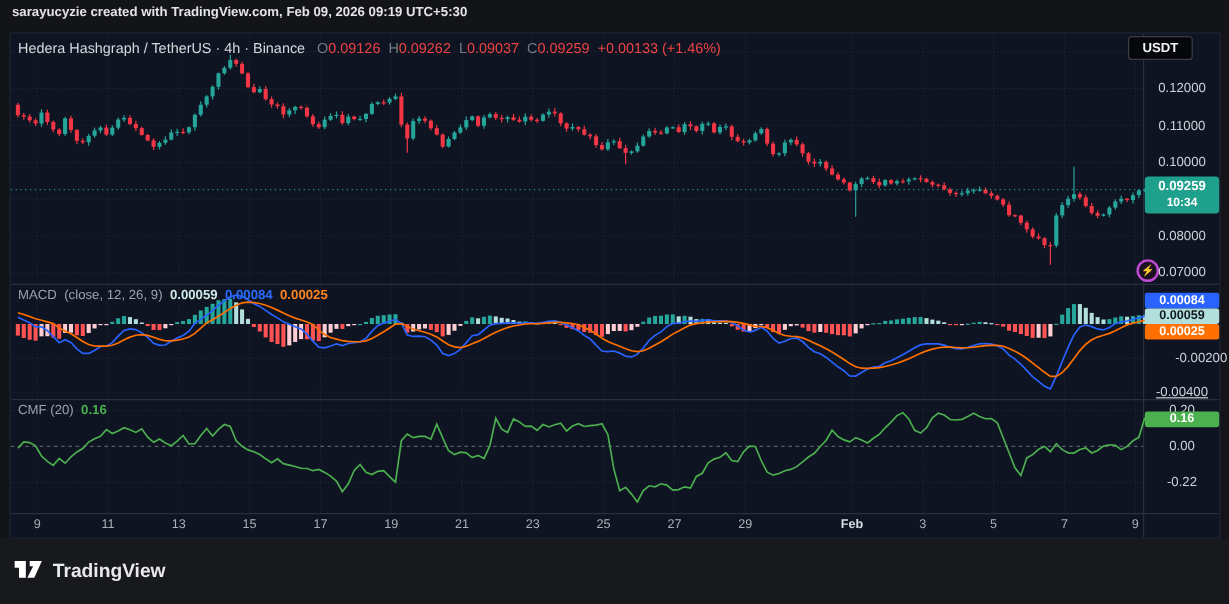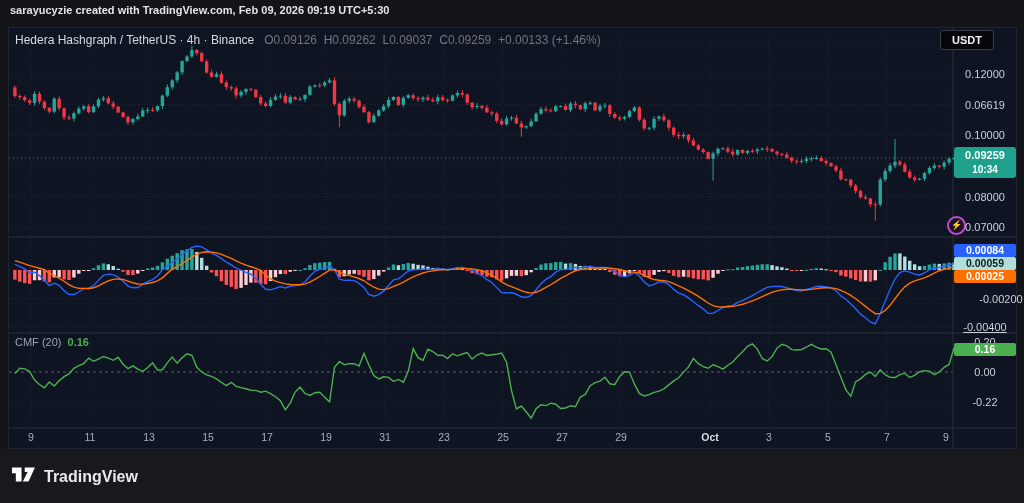--- a/index.html
+++ b/index.html
@@ -3,21 +3,21 @@
 <meta charset="utf-8">
 <style>
   html,body{margin:0;padding:0;background:#131418;width:1024px;height:503px;overflow:hidden;
     font-family:"Liberation Sans",sans-serif;-webkit-font-smoothing:antialiased;}
   #attribution{position:absolute;left:10px;top:4px;font-size:11px;font-weight:600;color:#e3e4e6;}
   #chart{position:absolute;left:8px;top:27px;width:1009px;height:422px;background:#0e1421;
     border:1px solid #1f2433;box-sizing:border-box;}
   #plot{position:absolute;left:0;top:0;}
   .legend{position:absolute;left:6px;font-size:12px;color:#d6d9dd;white-space:nowrap;}
   .lg{color:#787b86;}
-  .tl{color:#737373;}
+  .tl{color:#ef4444;}
   #legend1{top:5px;}
   #legend2{top:212px;font-size:11px;color:#9da2ab;}
   #legend3{top:308px;font-size:11px;color:#9da2ab;}
   .lv-b{color:#2d6bff;font-weight:600;}
   .lv-o{color:#ff8521;font-weight:600;}
   .lv-w{color:#cfe9e5;font-weight:600;}
   .lv-g{color:#4caf50;font-weight:600;}
   #usdt{position:absolute;right:22px;top:2px;width:54px;height:20px;line-height:18px;text-align:center;
     background:#060709;border:1px solid #3a3e48;border-radius:3px;color:#eef0f3;
     font-size:11px;font-weight:700;box-sizing:border-box;}
@@ -661,64 +661,71 @@
 
     <div id="legend1" class="legend">
       <span>Hedera Hashgraph / TetherUS · 4h · Binance</span>
       <span>&nbsp;&nbsp;</span><span class="lg">O</span><span class="tl">0.09126</span>
       <span>&nbsp;</span><span class="lg">H</span><span class="tl">0.09262</span>
       <span>&nbsp;</span><span class="lg">L</span><span class="tl">0.09037</span>
       <span>&nbsp;</span><span class="lg">C</span><span class="tl">0.09259</span>
       <span>&nbsp;</span><span class="tl">+0.00133 (+1.46%)</span>
     </div>
 
+    <div id="legend2" class="legend">
+      <span>MACD</span>
+      <span>&nbsp;</span><span>(close, 12, 26, 9)</span>
+      <span>&nbsp;</span><span class="lv-w">0.00059</span>
+      <span>&nbsp;</span><span class="lv-b">0.00084</span>
+      <span>&nbsp;</span><span class="lv-o">0.00025</span>
+    </div>
 
     <div id="legend3" class="legend">
       <span>CMF (20)</span>
       <span>&nbsp;</span><span class="lv-g">0.16</span>
     </div>
 
     <div id="usdt">USDT</div>
 
     <div id="pricebadge">
       <div class="l1">0.09259</div>
       <div class="l2">10:34</div>
     </div>
 
     <div id="boost">⚡</div>
 
     <div id="pricescale">
         <div class="axlabel" style="top: 39.8513px;">0.12000</div>
-        <div class="axlabel" style="top: 70.5513px;">0.06619</div>
+        <div class="axlabel" style="top: 70.5513px;">0.11000</div>
         <div class="axlabel" style="top: 101.251px;">0.10000</div>
         <div class="axlabel" style="top: 162.651px;">0.08000</div>
         <div class="axlabel" style="top: 193.351px;">0.07000</div>
       </div>
     <div id="macdscale">
         <div class="axlabel" style="top: 265px; margin-left: 16px;">-0.00200</div>
         <div class="axlabel" style="top: 293px; text-decoration: underline;">-0.00400</div>
       </div>
     <div id="cmfscale">
         <div class="axlabel" style="top: 308px;">0.20</div>
         <div class="axlabel" style="top: 338px;">0.00</div>
         <div class="axlabel" style="top: 368px;">-0.22</div>
       </div>
     <div id="timescale">
         <div class="tlabel" style="left: 0px;">9</div>
         <div class="tlabel" style="left: 59px;">11</div>
         <div class="tlabel" style="left: 118px;">13</div>
         <div class="tlabel" style="left: 177px;">15</div>
         <div class="tlabel" style="left: 236px;">17</div>
         <div class="tlabel" style="left: 295px;">19</div>
-        <div class="tlabel" style="left: 354px;">31</div>
+        <div class="tlabel" style="left: 354px;">21</div>
         <div class="tlabel" style="left: 413px;">23</div>
         <div class="tlabel" style="left: 472px;">25</div>
         <div class="tlabel" style="left: 531px;">27</div>
         <div class="tlabel" style="left: 590px;">29</div>
-        <div class="tlabel" style="left: 679px; color: rgb(218, 221, 226); font-weight: 600;">Oct</div>
+        <div class="tlabel" style="left: 679px; color: rgb(218, 221, 226); font-weight: 600;">Feb</div>
         <div class="tlabel" style="left: 738px;">3</div>
         <div class="tlabel" style="left: 797px;">5</div>
         <div class="tlabel" style="left: 856px;">7</div>
         <div class="tlabel" style="left: 915px;">9</div>
       </div>
     <div id="macdbadges">
         <div class="badge" style="top: 216px; background: rgb(41, 98, 255); color: rgb(255, 255, 255);">0.00084</div>
         <div class="badge" style="top: 229px; background: rgb(178, 223, 219); color: rgb(17, 24, 31);">0.00059</div>
         <div class="badge" style="top: 242px; background: rgb(255, 112, 0); color: rgb(255, 255, 255);">0.00025</div>
       </div>

